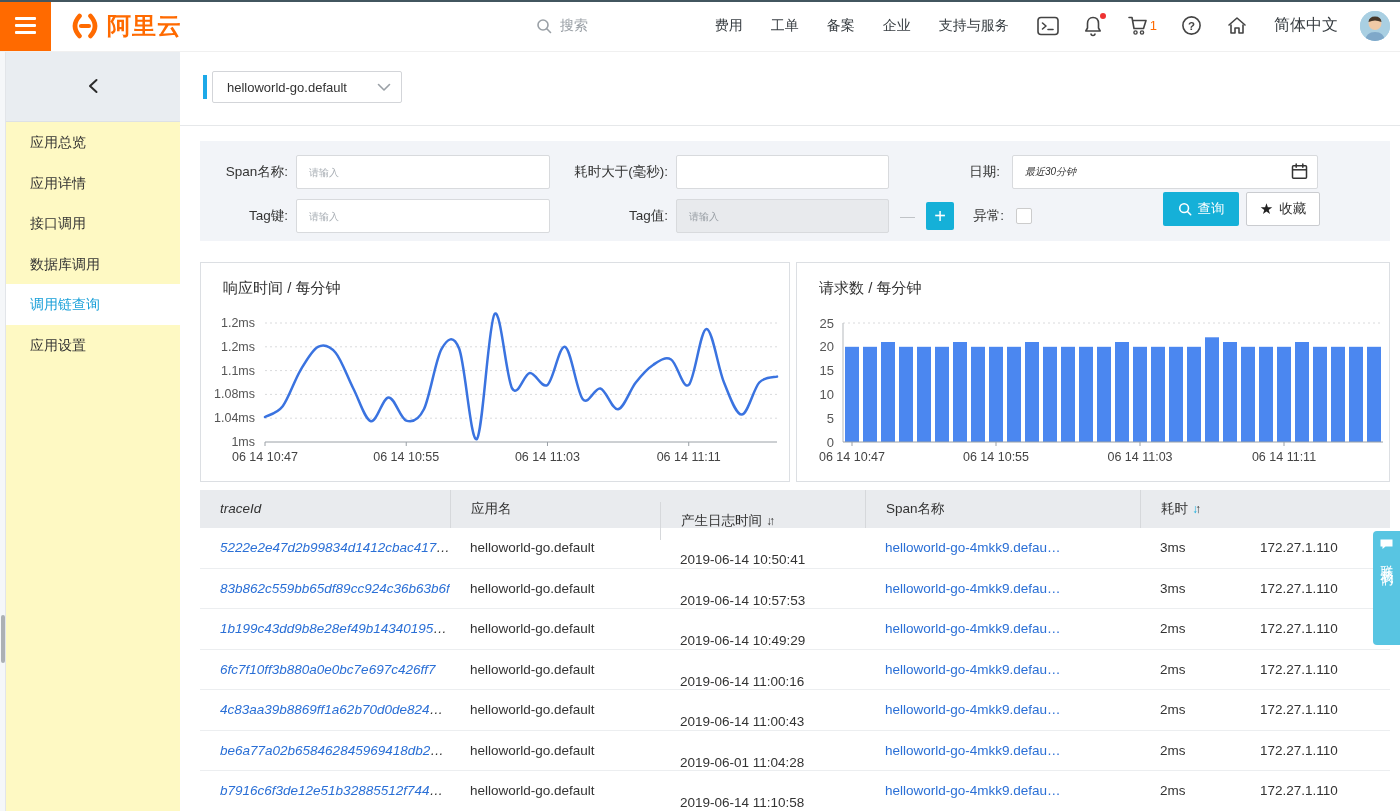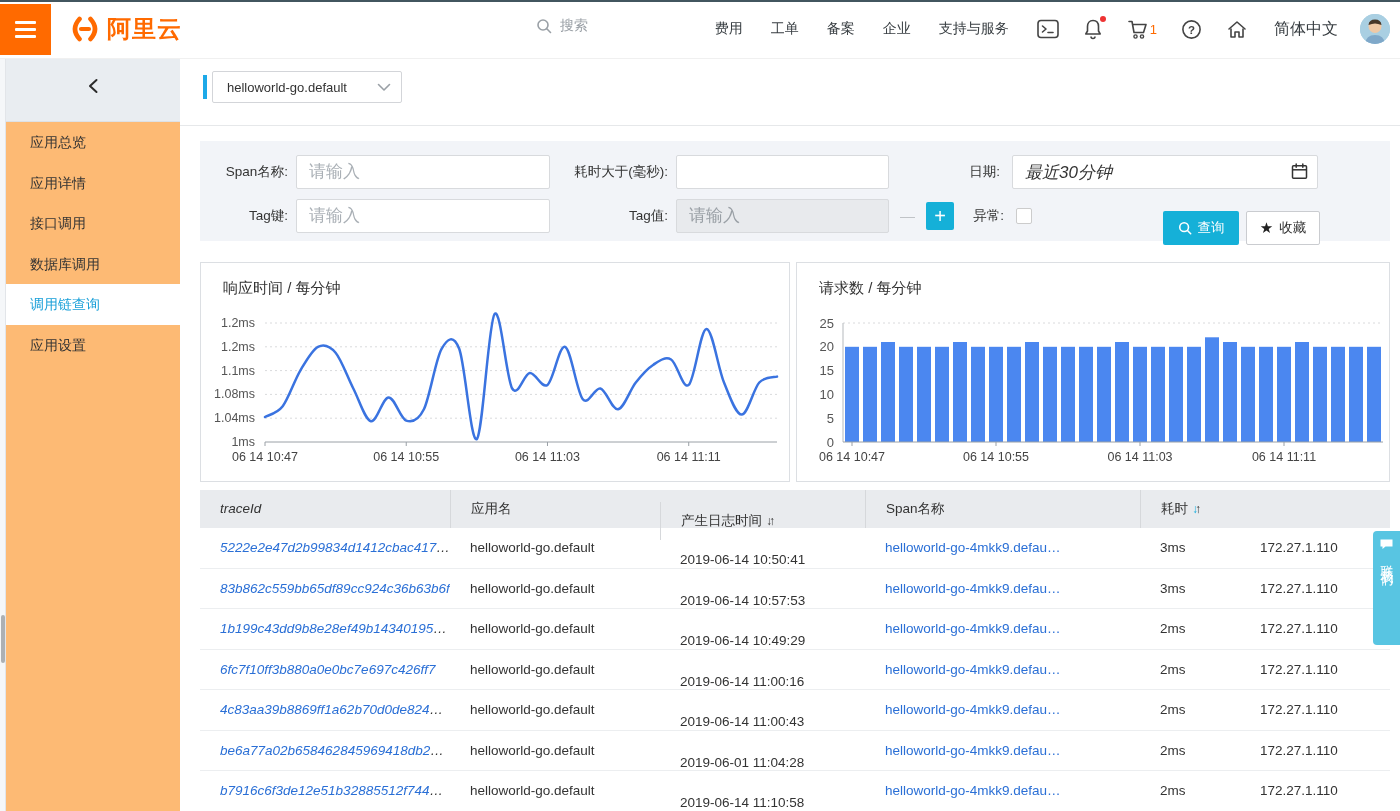--- a/index.html
+++ b/index.html
@@ -6,21 +6,21 @@
   html,body { width:1400px; height:811px; }
   body {
     font-family: "Liberation Sans", "DejaVu Sans", sans-serif;
     background:#fff; color:#333; overflow:hidden; position:relative;
   }
   .page { position:absolute; inset:0; }
 
   
   .topstrip { position:absolute; top:0; left:0; right:0; height:2px; background:#42565f; z-index:30; }
   header.topbar {
-    position:absolute; top:0; left:0; right:0; height:59px; background:#fff;
+    position:absolute; top:0; left:0; right:0; height:52px; background:#fff;
     display:flex; align-items:center; z-index:20; border-bottom:1px solid #f0f0f0;
   }
   .burger { width:51px; height:51px; background:#ff6a00; display:flex; flex-direction:column;
     align-items:center; justify-content:center; gap:4px; cursor:pointer; flex:0 0 auto; }
   .burger span { display:block; width:21px; height:3px; background:#fff; border-radius:1px; }
   .logo { display:flex; align-items:center; margin-left:16px; color:#ff6a00; cursor:pointer; }
   .logo .mark { margin-right:4px; display:flex; align-items:center; }
   .logo .name { font-size:24px; font-weight:bold; letter-spacing:1px; }
   .gsearch { position:absolute; left:536px; top:0; height:51px; display:flex; align-items:center; gap:8px; cursor:text; }
   .gsearch .ph { color:#9aa0a6; font-size:14px; }
@@ -28,21 +28,21 @@
   nav.topnav a { color:#373d41; text-decoration:none; cursor:pointer; }
   .topicons { display:flex; align-items:center; gap:24px; margin-left:28px; }
   .ticon { position:relative; display:flex; align-items:center; cursor:pointer; }
   .badge-dot { position:absolute; top:-2px; right:-3px; width:6px; height:6px; border-radius:50%; background:#e33; }
   .cart-num { color:#ff6a00; font-size:13px; margin-left:1px; }
   .lang { margin-left:26px; font-size:16px; color:#373d41; cursor:pointer; }
   .avatar { width:30px; height:30px; border-radius:50%; margin:0 10px 0 22px; overflow:hidden;
     background:#aacfe2; flex:0 0 auto; cursor:pointer; }
 
   
-  aside.sidebar { position:absolute; top:51px; left:0; bottom:0; width:180px; background:#fdba74; z-index:10; }
+  aside.sidebar { position:absolute; top:51px; left:0; bottom:0; width:180px; background:#fef9c3; z-index:10; }
   .side-rail { position:absolute; top:0; left:0; bottom:0; width:6px; background:#f5f7f9; border-right:1px solid #e2e5e9; }
   .rail-thumb { position:absolute; left:1px; top:564px; width:4px; height:48px; background:#70767c; opacity:.55; border-radius:2px; }
   .collapse-area { position:absolute; top:0; left:6px; right:0; height:71px; background:#e9edf1;
     border-bottom:1px solid #dde1e5; display:flex; align-items:center; justify-content:center; cursor:pointer; }
   .side-menu { position:absolute; top:71px; left:6px; right:0; }
   .menu-item { height:40.5px; line-height:40.5px; padding-left:24px; font-size:14px; color:#333; cursor:pointer; }
   .menu-item.active { background:#fff; color:#189fd8; }
 
   
   main { position:absolute; top:51px; left:180px; right:0; bottom:0; background:#fff; }
@@ -50,30 +50,30 @@
   .accent-bar { position:absolute; left:23px; top:24px; width:4px; height:24px; background:#1da9e8; }
   .app-select { position:absolute; left:32px; top:20px; width:190px; height:32px; border:1px solid #d3d5d9;
     border-radius:2px; background:#fff; display:flex; align-items:center; padding:0 10px 0 14px; cursor:pointer; }
   .app-select .val { font-size:13px; color:#333; flex:1; }
   .hdiv { position:absolute; top:74px; left:0; right:0; height:1px; background:#e6e8ea; }
 
   
   .filters { position:absolute; left:20px; top:90px; width:1190px; height:100px; background:#f2f4f8; }
   .f-label { position:absolute; font-size:13.5px; color:#333; text-align:right; line-height:34px; }
   .f-input { position:absolute; height:34px; border:1px solid #d8dadd; border-radius:2px; background:#fff;
-    font-size:17px; color:#333; padding:0 12px; font-family:inherit; outline:none; }
+    font-size:10px; color:#333; padding:0 12px; font-family:inherit; outline:none; }
   .f-input::placeholder { color:#aab0b6; }
   .f-input.disabled { background:#e8eaed; }
   .f-input.disabled::placeholder { color:#9aa0a6; }
   .minus-sep { position:absolute; left:700px; top:58px; line-height:34px; color:#c0c3c7; font-size:15px; }
   .plus-btn { position:absolute; left:726px; top:61px; width:28px; height:28px; background:#15b0d8; color:#fff;
     border:none; border-radius:2px; font-size:20px; line-height:26px; cursor:pointer; font-family:inherit; }
   .exc-box { position:absolute; left:816px; top:67px; width:16px; height:16px; border:1px solid #ccc;
     border-radius:2px; background:#fff; cursor:pointer; }
-  .btn { position:absolute; top:70px; height:34px; border-radius:2px; font-size:13.5px; cursor:pointer;
+  .btn { position:absolute; top:51px; height:34px; border-radius:2px; font-size:13.5px; cursor:pointer;
     display:flex; align-items:center; justify-content:center; gap:6px; font-family:inherit; }
   .btn.query { left:963px; width:76px; background:#15b0d8; color:#fff; border:none; }
   .btn.fav { left:1046px; width:74px; background:#fff; color:#333; border:1px solid #caccd0; }
   .fav .star { font-size:15px; color:#222; }
   .cal-icon { position:absolute; right:10px; top:8px; }
 
   
   .charts { position:absolute; left:20px; top:211px; display:flex; gap:6px; }
   .chart-box { height:220px; border:1px solid #dcdfe3; background:#fff; position:relative; }
   .chart-box.left { width:590px; }

